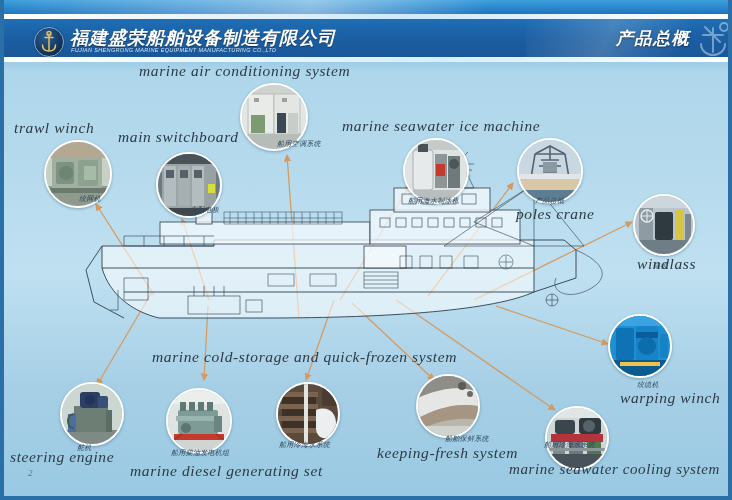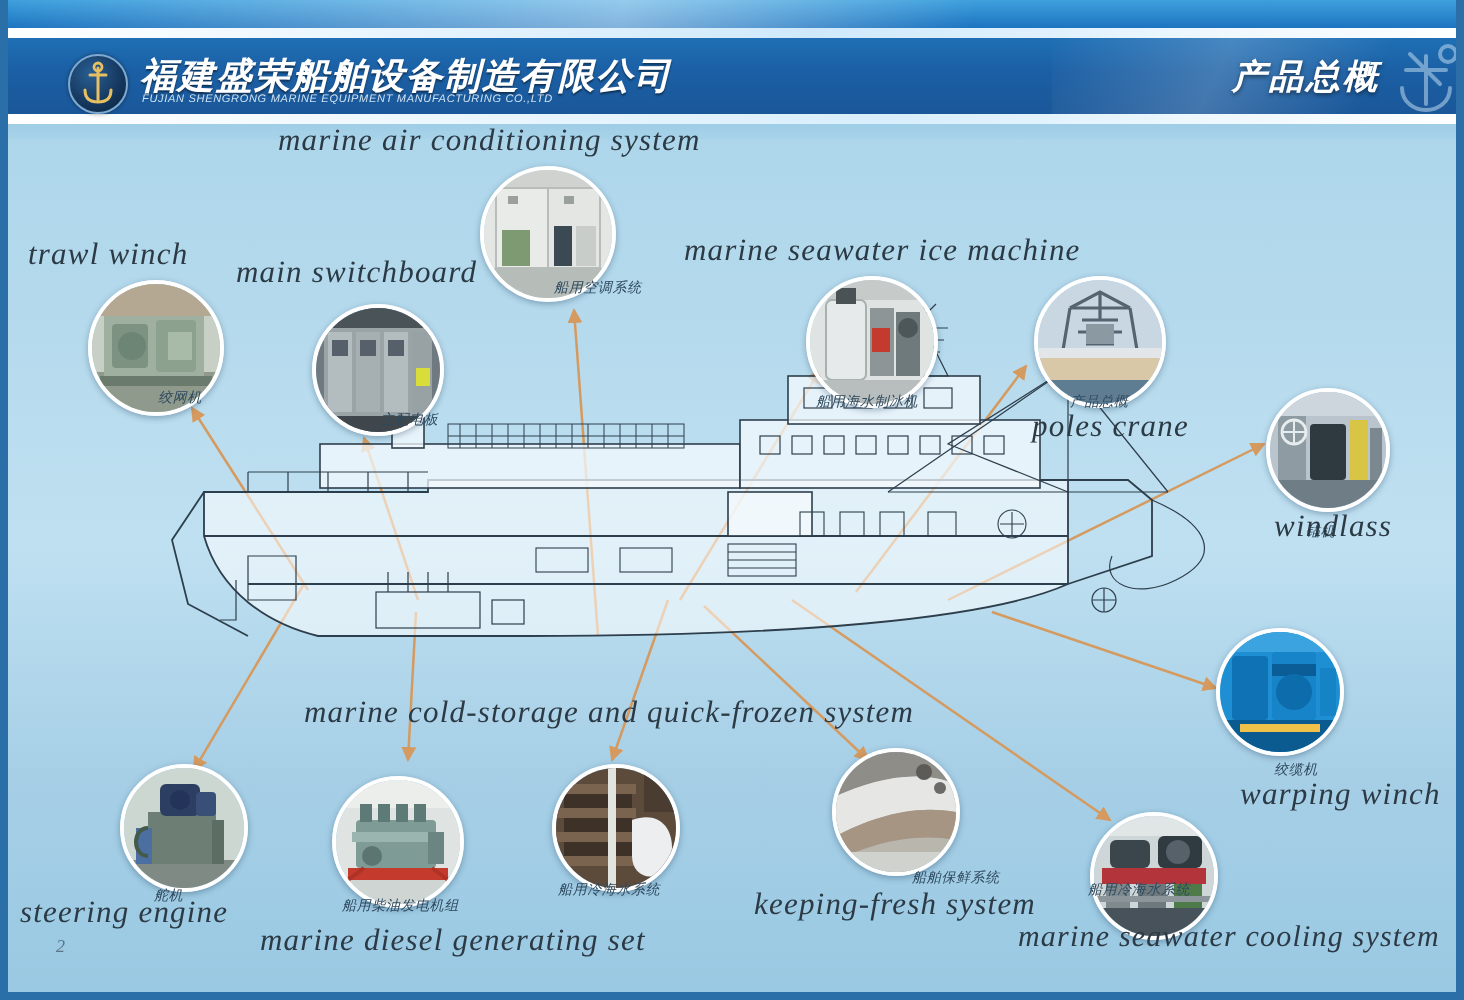--- a/index.html
+++ b/index.html
@@ -433,21 +433,21 @@
       <svg class="ph" viewBox="0 0 60 60" xmlns="http://www.w3.org/2000/svg">
         <rect width="60" height="60" fill="#b9b6ae"></rect>
         <path d="M0,0 L60,0 L60,16 C40,8 18,14 0,22 Z" fill="#8e8d88"></path>
         <path d="M0,22 C18,14 40,8 60,16 L60,30 C36,26 16,34 0,42 Z" fill="#e6e7e4"></path>
         <path d="M0,42 C16,34 36,26 60,30 L60,44 C38,40 18,46 0,54 Z" fill="#a79583"></path>
         <rect x="0" y="50" width="60" height="10" fill="#cfd2cd"></rect>
         <circle cx="44" cy="10" r="4" fill="#5c5b57"></circle>
         <circle cx="52" cy="18" r="3" fill="#6b6a66"></circle>
       </svg>
     </div>
-    <div class="cn" style="left:423px;top:434px;padding-left:29px;">船舶保鲜系统</div>
+    <div class="cn" style="left:412px;top:434px;padding-left:29px;">船舶保鲜系统</div>
     <div class="en" style="left:373px;top:444px;">keeping-fresh system</div>
   </div>
 
   <div class="node">
     <div class="circ" style="left:541px;top:406px;width:60px;height:60px;">
       <svg class="ph" viewBox="0 0 60 60" xmlns="http://www.w3.org/2000/svg">
         <rect width="60" height="60" fill="#cfd6d8"></rect>
         <rect x="0" y="0" width="60" height="10" fill="#e0e5e6"></rect>
         <rect x="0" y="46" width="60" height="14" fill="#47525a"></rect>
         <rect x="4" y="26" width="52" height="8" fill="#b4343b"></rect>

